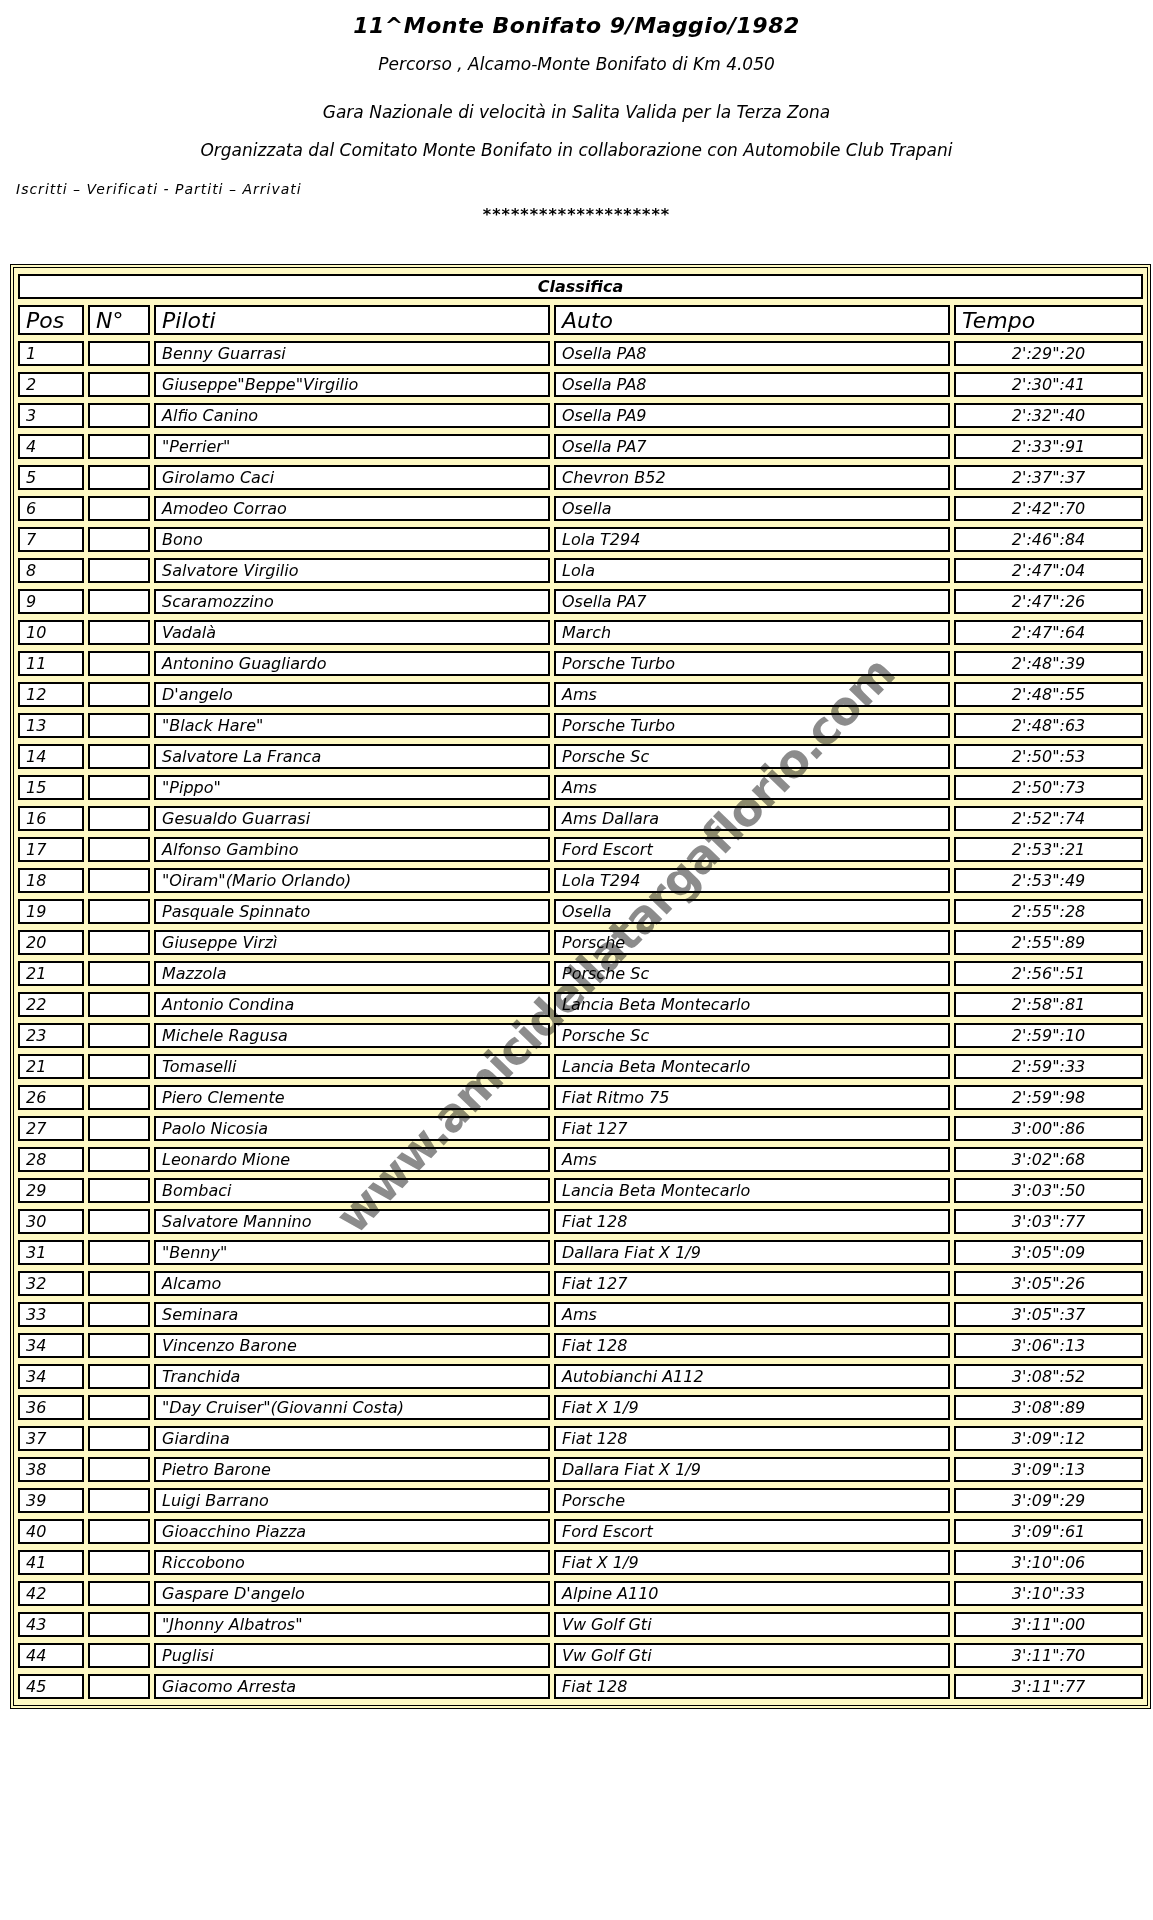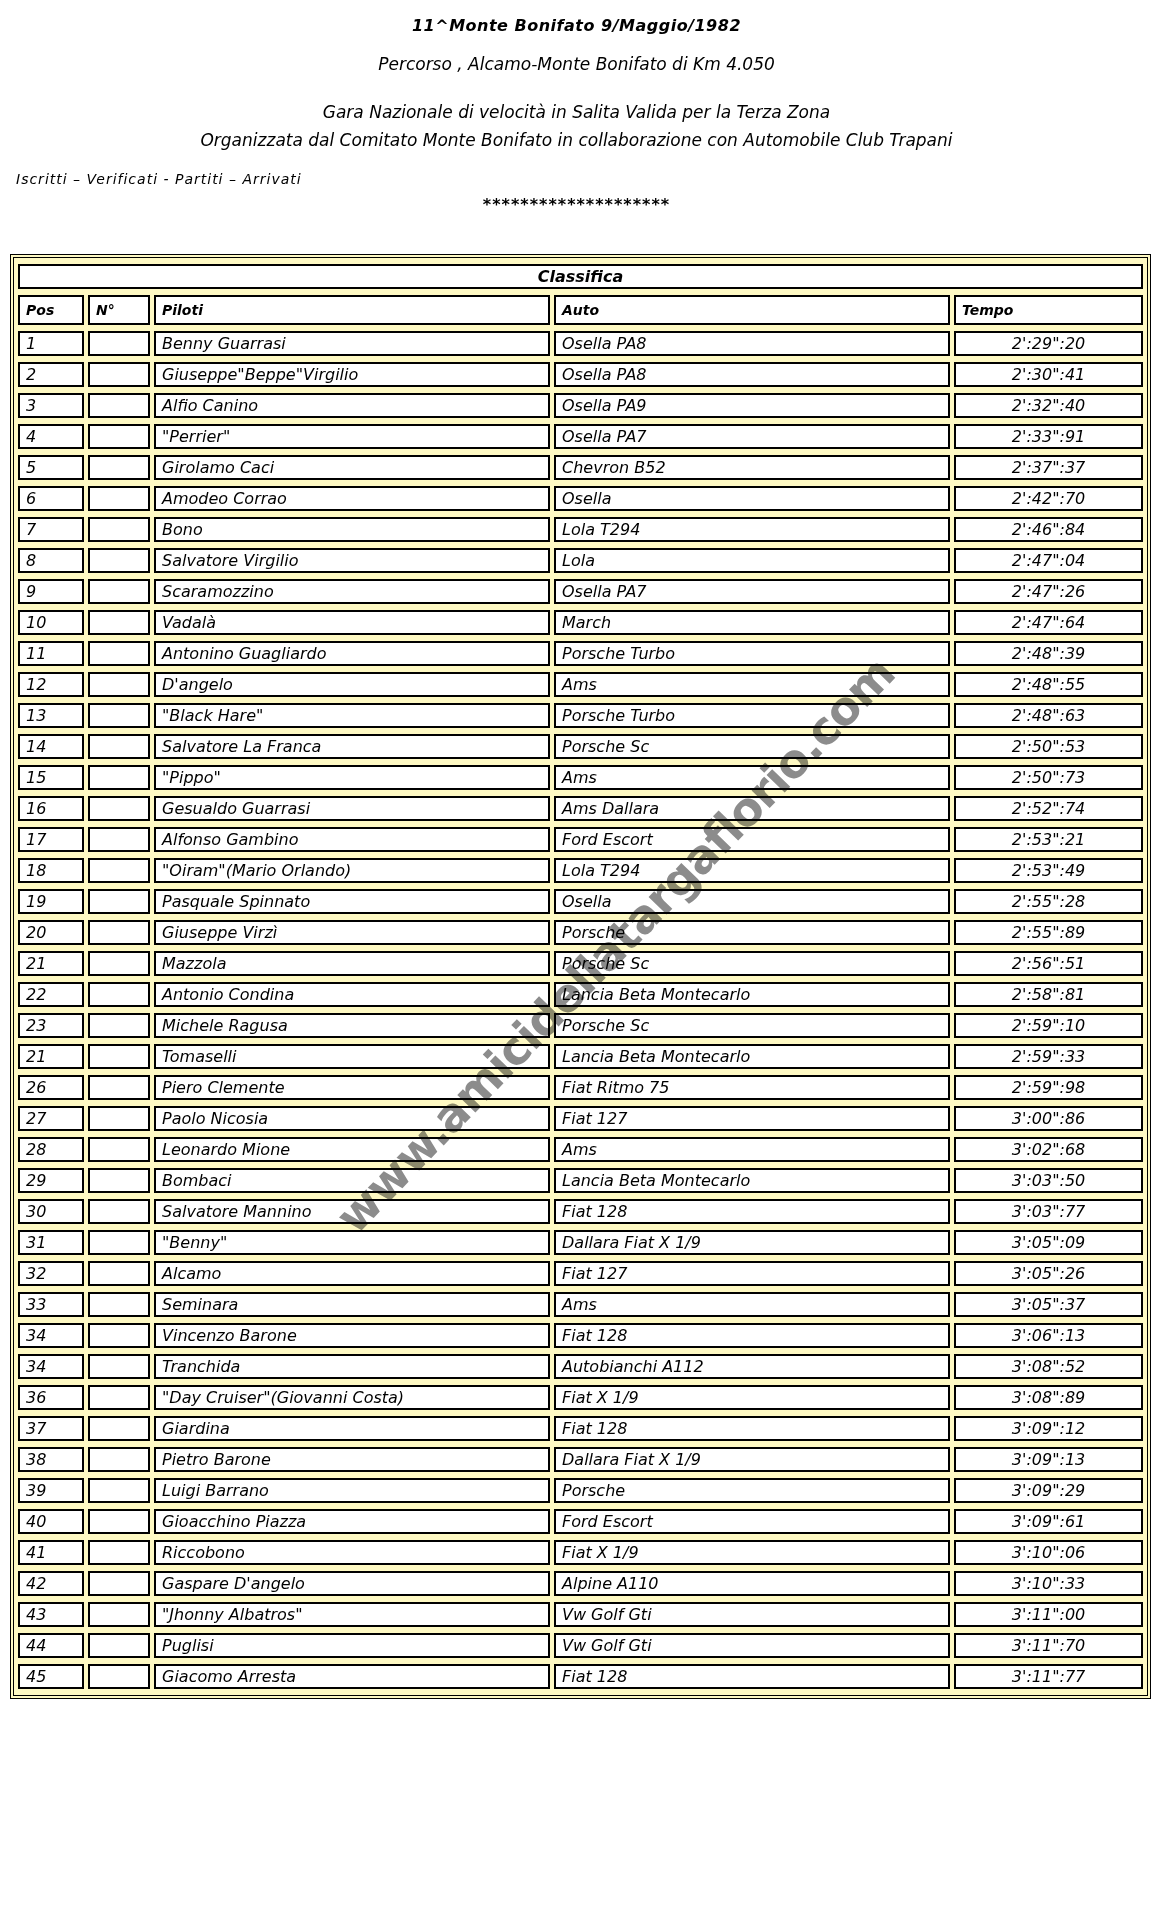--- a/index.html
+++ b/index.html
@@ -14,32 +14,32 @@
     overflow: hidden;
     font-family: "DejaVu Sans", sans-serif;
     font-style: italic;
     color: #000000;
   }
   .doc-header { width: 100%; }
   .title {
     margin-top: 12px;
     text-align: center;
     font-weight: bold;
-    font-size: 16px;
+    font-size: 22px;
     line-height: 28px;
     letter-spacing: 0.5px;
   }
   .subtitle {
     text-align: center;
     font-size: 17px;
     line-height: 24px;
   }
   .subtitle.first { margin-top: 12px; }
   .subtitle.second { margin-top: 24px; }
-  .subtitle.third { margin-top: 4px; }
+  .subtitle.third { margin-top: 14px; }
   .status-line {
     margin-top: 14px;
     margin-left: 16px;
     font-size: 14px;
     line-height: 26px;
     letter-spacing: 1px;
   }
   .separator {
     margin-top: 2px;
     text-align: center;
@@ -68,22 +68,22 @@
     overflow: hidden;
     background: #ffffff;
   }
   td.caption {
     text-align: center;
     font-weight: bold;
     font-size: 17px;
     height: 26px;
   }
   table.results th {
-    font-weight: bold;
-    font-size: 14px;
+    font-weight: normal;
+    font-size: 22px;
     height: 30px;
     text-align: left;
   }
   th.center { text-align: center; }
   td.c-pos { text-align: left; }
   td.c-num { }
   td.c-tempo { text-align: center; }
   .watermark {
     position: absolute;
     left: 615px;

